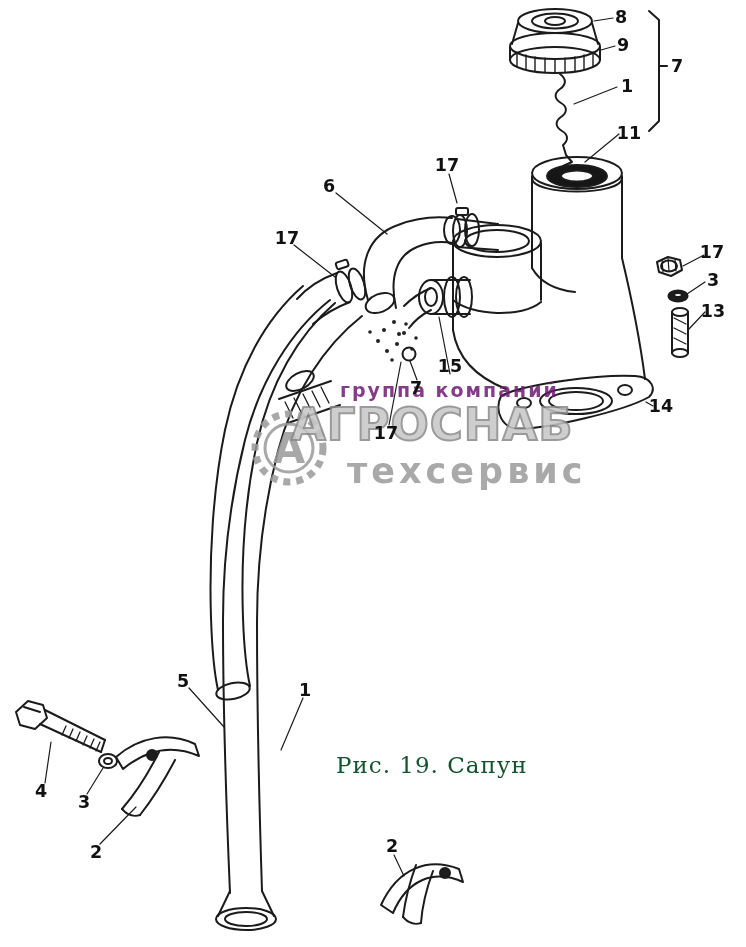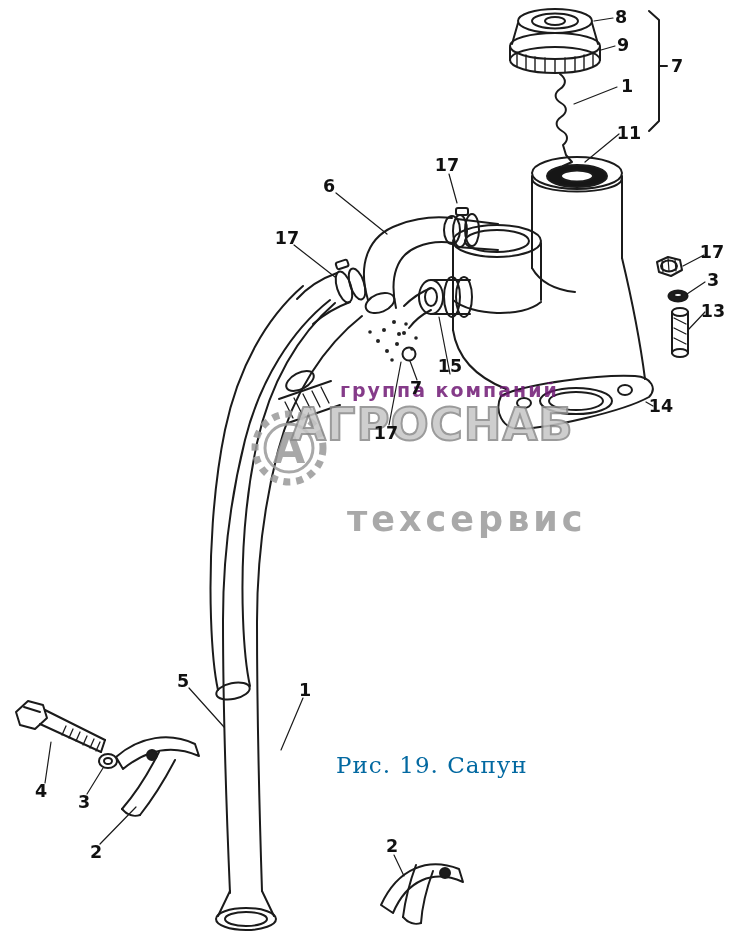--- a/index.html
+++ b/index.html
@@ -8,28 +8,28 @@
     overflow:hidden; font-family:"DejaVu Sans", sans-serif;
   }
   svg.art { position:absolute; left:0; top:0; }
   .part-label {
     position:absolute; transform:translate(-50%,-50%);
     font-family:"DejaVu Sans", sans-serif; font-weight:bold;
     font-size:17.5px; color:#111; white-space:nowrap;
   }
   .caption {
     position:absolute; left:336px; top:752px;
-    font-family:"DejaVu Serif", serif; font-size:23px; color:#0369a1;
+    font-family:"DejaVu Serif", serif; font-size:23px; color:#14532d;
     letter-spacing:1px; white-space:nowrap;
   }
   .watermark { position:absolute; pointer-events:none; opacity:0.85; white-space:nowrap; }
   .wm1 { left:340px; top:379px; font-size:19px; font-weight:bold; color:#701a75; letter-spacing:2px;text-align:center; }
   .wm2 { left:291px; top:398px; font-size:45px; font-weight:bold; color:#c6c6c6;
          -webkit-text-stroke:2px #8a8a8a; letter-spacing:1px; }
-  .wm3 { left:347px; top:451px; font-size:35px; font-weight:bold; color:#9b9b9b; letter-spacing:4px;margin-top:48px; }
+  .wm3 { left:347px; top:451px; font-size:35px; font-weight:bold; color:#9b9b9b; letter-spacing:4px; }
   .wm-gear { left:243px; top:400px; }
 </style>
 </head>
 <body>
 
 <div class="stage">
 
   <svg class="art" width="746" height="947" viewBox="0 0 746 947">
     <g stroke="#1b1b1b" stroke-width="2" fill="none" stroke-linecap="round" stroke-linejoin="round">
 

